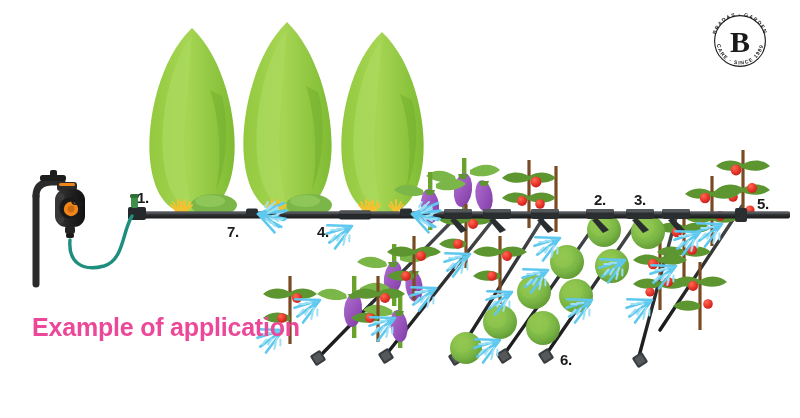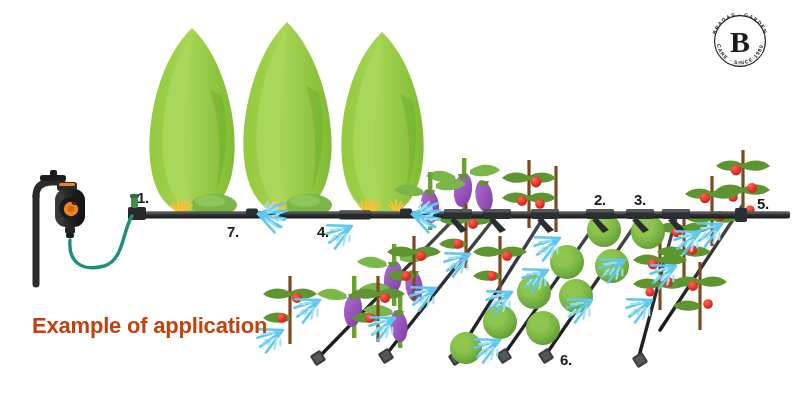--- a/index.html
+++ b/index.html
@@ -1,20 +1,20 @@
 <!DOCTYPE html>
 <html><head>
 <meta charset="utf-8">
 <style>
   html,body{margin:0;padding:0;background:#fff;}
   body{width:800px;height:418px;overflow:hidden;font-family:"Liberation Sans",sans-serif;}
   #stage{position:relative;width:800px;height:418px;background:#ffffff;}
   svg.layer{position:absolute;left:0;top:0;width:800px;height:418px;}
   .numlabel{position:absolute;font-family:"Liberation Sans",sans-serif;font-weight:bold;font-size:15px;color:#1b1b1b;letter-spacing:-0.3px;line-height:1;}
-  #caption{position:absolute;left:32px;top:313px;font-family:"Liberation Sans",sans-serif;font-weight:bold;font-size:22px;color:#c2410c;letter-spacing:-0.2px;}
+  #caption{position:absolute;left:32px;top:313px;font-family:"Liberation Sans",sans-serif;font-weight:bold;font-size:25px;color:#ec4899;letter-spacing:-0.2px;}
   #logo{position:absolute;left:707px;top:8px;width:66px;height:66px;}
   .logo-letter{font-family:"Liberation Serif",serif;font-weight:bold;font-size:30px;fill:#1a1a1a;}
   .logo-ring-text{font-family:"Liberation Sans",sans-serif;font-size:5.1px;font-weight:bold;fill:#1a1a1a;letter-spacing:1.1px;}
 </style>
 </head>
 <body>
 
 <div id="stage">
 
   <svg class="layer" viewBox="0 0 800 418">

